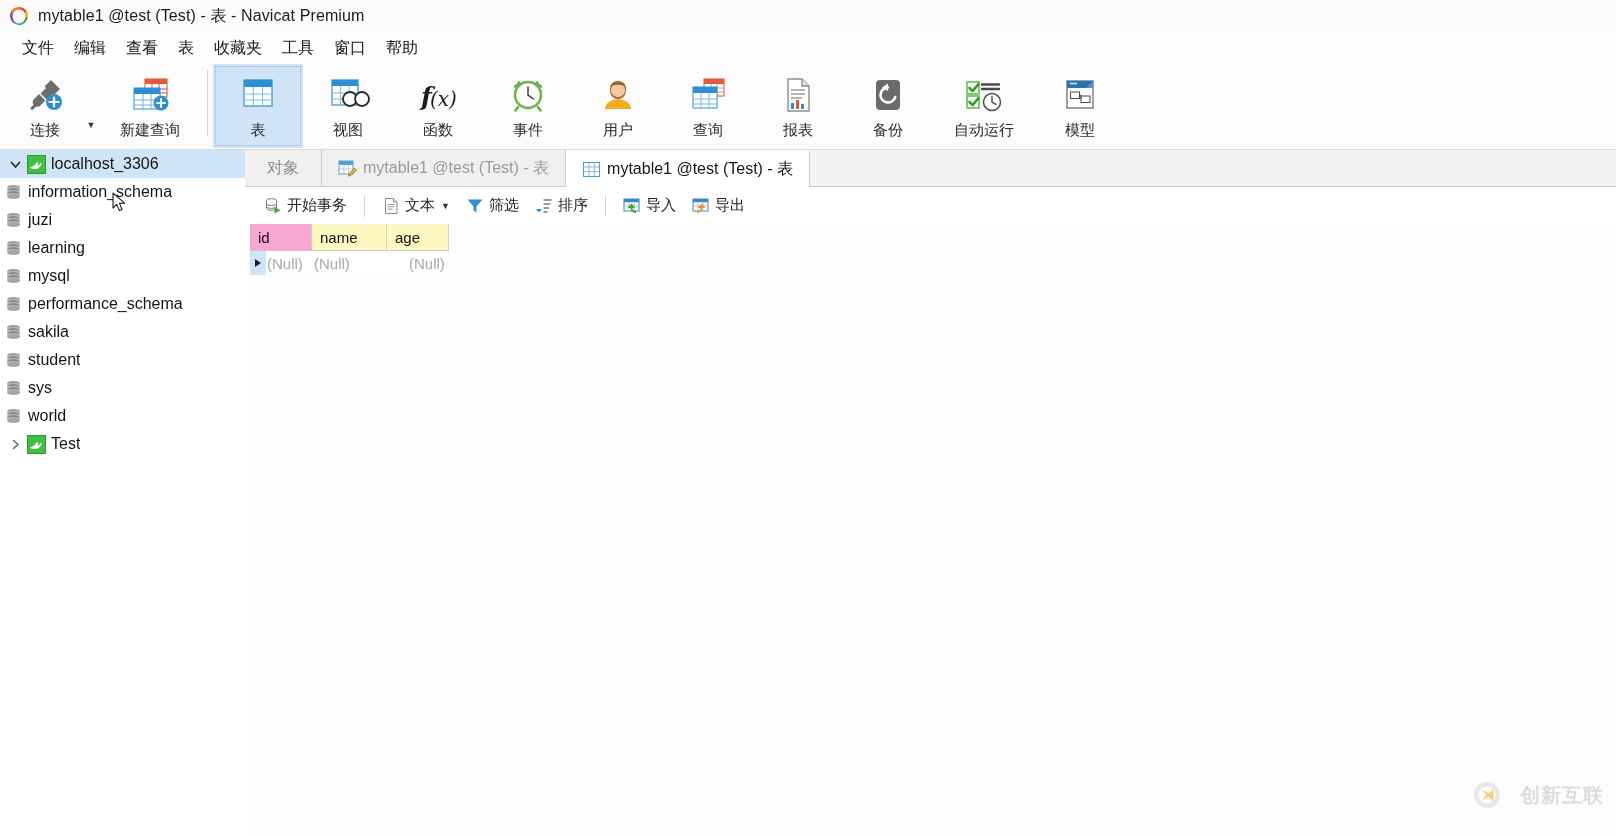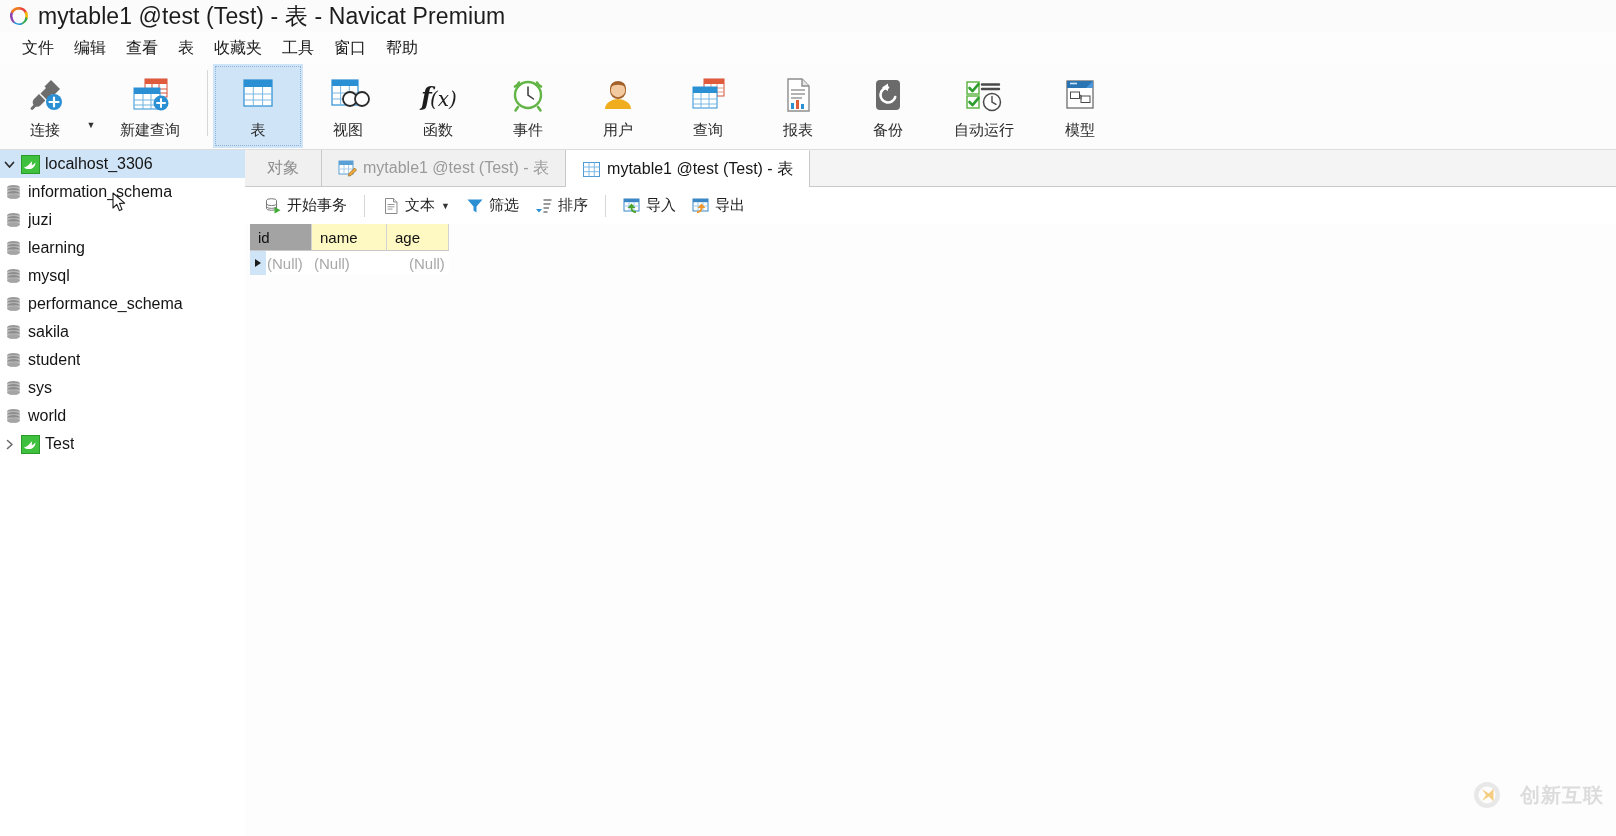--- a/index.html
+++ b/index.html
@@ -11,21 +11,21 @@
   }
   #app { position: relative; width: 1616px; height: 836px; background: #fdfdfd; }
 
   
   .titlebar {
     position: absolute; left:0; top:0; width:1616px; height:32px;
     background:#fbfbfb;
     display:flex; align-items:center; gap:8px; padding-left:8px;
   }
   .navicat-logo { width:22px; height:22px; position:relative; flex:none; }
-  .titlebar-text { font-size:23px; color:#1c1c1c; letter-spacing:0.1px; white-space:nowrap; }
+  .titlebar-text { font-size:16px; color:#1c1c1c; letter-spacing:0.1px; white-space:nowrap; }
 
   
   .menubar {
     position:absolute; left:0; top:32px; width:1616px; height:32px;
     background:#fdfdfd; display:flex; align-items:center;
     padding-left:12px;
   }
   .menu-item {
     font-size:16px; color:#1a1a1a; padding:2px 10px; white-space:nowrap;
     cursor:default;
@@ -59,21 +59,21 @@
     height:28px; display:flex; align-items:center; gap:5px;
     font-size:16px; color:#141414; white-space:nowrap; padding-left:4px;
     position:relative; cursor:default;
   }
   .tree-row.selected { background:#cfe4f7; }
   .tw { width:14px; height:14px; flex:none; display:flex; align-items:center; justify-content:center; }
   .tw svg { display:block; }
   .conn-icon { width:19px; height:19px; flex:none; }
   .db-icon { width:19px; height:19px; flex:none; }
   .tree-indent { }
-  .tree-root { padding-left:2px;text-align:center; }
+  .tree-root { padding-left:8px;text-align:center; }
   .tree-label { overflow:hidden; }
 
   
   .tabstrip {
     position:absolute; left:245px; top:150px; width:1371px; height:37px;
     background:#a16207;
     border-bottom:1px solid #c9c9c9;
     display:flex; align-items:stretch;
   }
   .tab {
@@ -105,21 +105,21 @@
   .gi { width:18px; height:18px; flex:none; }
 
   
   .grid { position:absolute; left:250px; top:224px; }
   .grid-head { display:flex; height:27px; border-bottom:1px solid #c8c8c8; }
   .gh {
     display:flex; align-items:center; padding-left:8px;
     font-size:15px; color:#111; background:#fef9c3;
     border-right:1px solid #d2d2d2; white-space:nowrap;
   }
-  .gh.sel { background:#a3a3a3; }
+  .gh.sel { background:#f9a8d4; }
   .grid-row { display:flex; height:24px; }
   .gc {
     display:flex; align-items:center; padding-left:8px;
     font-size:15px; color:#a8a8a8; white-space:nowrap;
     background:#ffffff;
   }
   .rowmark {
     width:16px; height:24px; background:#cfe4f7;
     display:flex; align-items:center; justify-content:center;
   }

